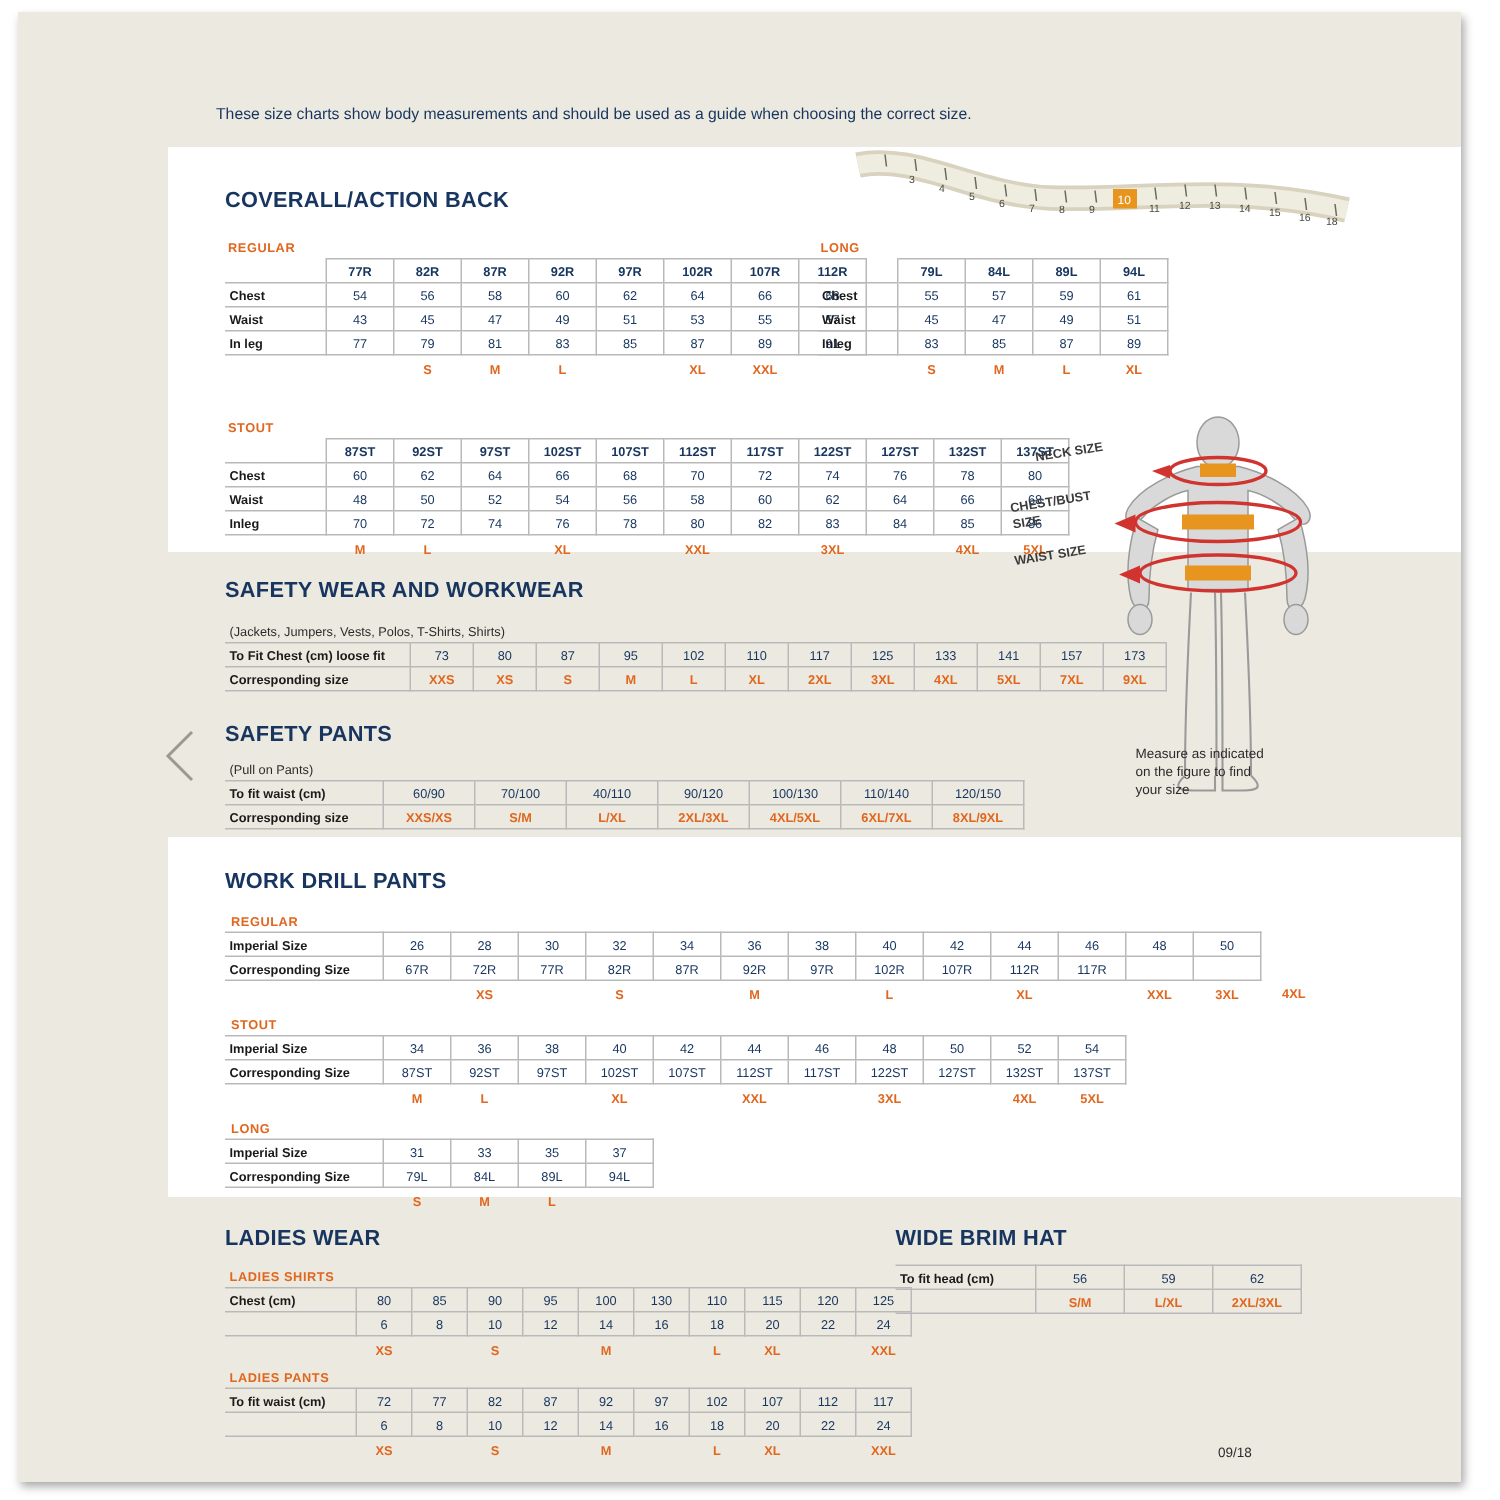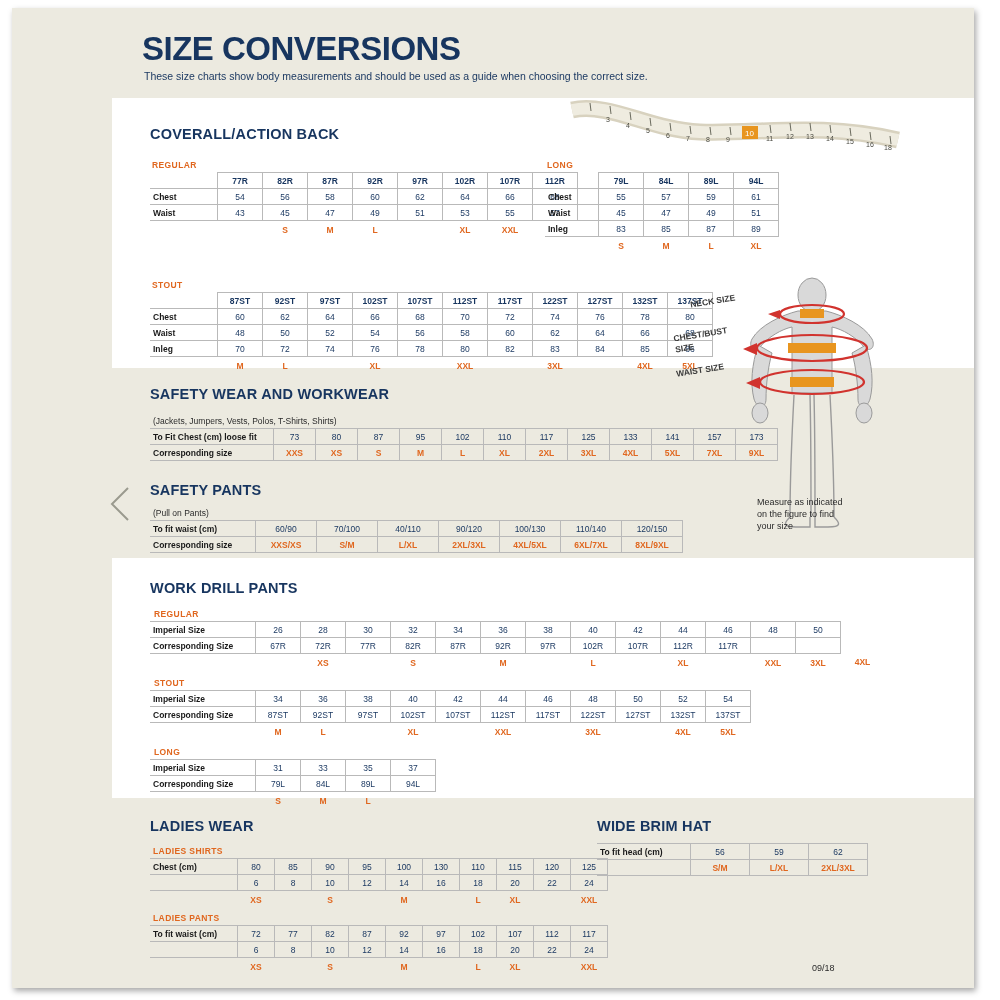--- a/index.html
+++ b/index.html
@@ -43,21 +43,20 @@
   <div class="sheet">
     <div class="leftband"></div>
     <div class="headerband"></div>
     <div class="band2"></div>
     <div class="band3"></div>
     <div class="white-right"></div>
     <div class="white-right2"></div>
 
     <div class="content">
 
-      <h1 class="title">SIZE CONVERSIONS</h1>
       <div class="subtitle">These size charts show body measurements and should be used as a guide when choosing the correct size.</div>
 
       <svg class="tape" viewBox="0 0 330 55">
         <path d="M2,10 C40,2 80,30 130,32 C190,34 250,22 328,40" stroke="#d8d2bf" stroke-width="17" fill="none"></path>
         <path d="M2,10 C40,2 80,30 130,32 C190,34 250,22 328,40" stroke="#efece0" stroke-width="12" fill="none"></path>
         <g stroke="#6b6b5e" stroke-width="1">
           <line x1="20" y1="3" x2="21" y2="11"></line>
             <line x1="40" y1="6" x2="41" y2="14"></line>
           <line x1="60" y1="12" x2="61" y2="20"></line>
             <line x1="80" y1="18" x2="81" y2="26"></line>
@@ -125,20 +124,31 @@
               <td class="lbl" style="width:62px;">Waist</td>
               <td style="width:40px;">43</td>
               <td style="width:40px;">45</td>
               <td style="width:40px;">47</td>
               <td style="width:40px;">49</td>
               <td style="width:40px;">51</td>
               <td style="width:40px;">53</td>
               <td style="width:40px;">55</td>
               <td style="width:40px;">57</td>
             </tr>
+            <tr>
+              <td class="lbl" style="width:62px;">In leg</td>
+              <td style="width:40px;">77</td>
+              <td style="width:40px;">79</td>
+              <td style="width:40px;">81</td>
+              <td style="width:40px;">83</td>
+              <td style="width:40px;">85</td>
+              <td style="width:40px;">87</td>
+              <td style="width:40px;">89</td>
+              <td style="width:40px;">91</td>
+            </tr>
             <tr class="sizes">
               <td class="lbl" style="width:62px;"></td>
               <td style="width:40px;"></td>
               <td style="width:40px;">S</td>
               <td style="width:40px;">M</td>
               <td style="width:40px;">L</td>
               <td style="width:40px;"></td>
               <td style="width:40px;">XL</td>
               <td style="width:40px;">XXL</td>
               <td style="width:40px;"></td>

